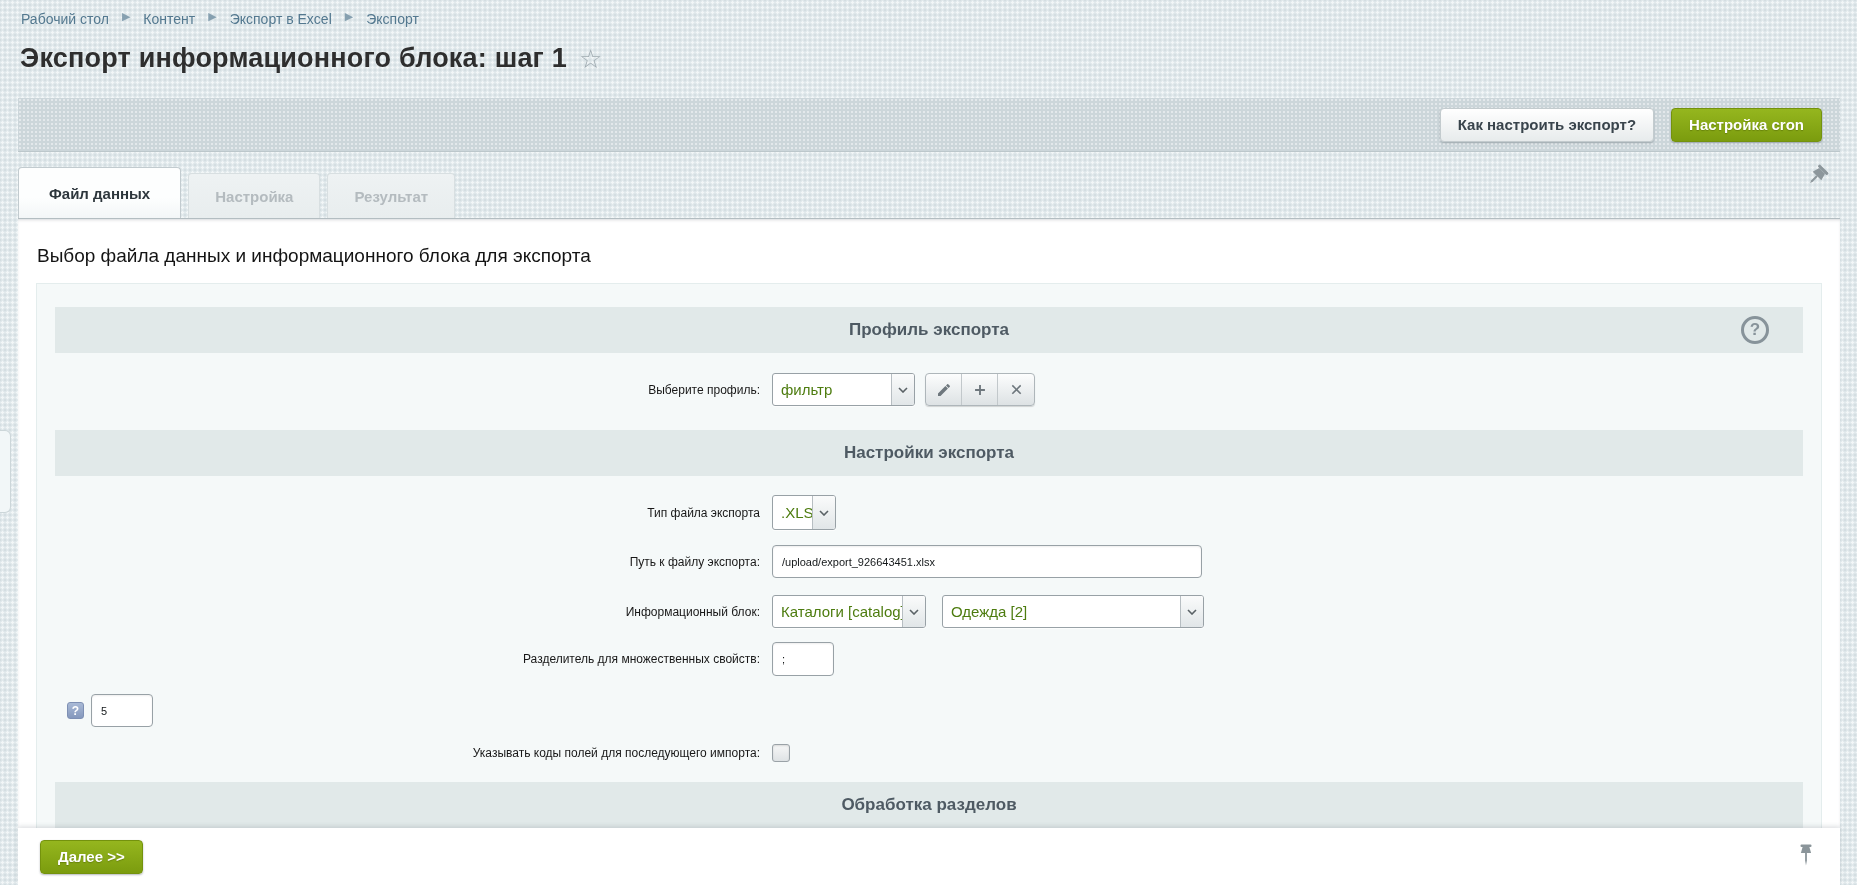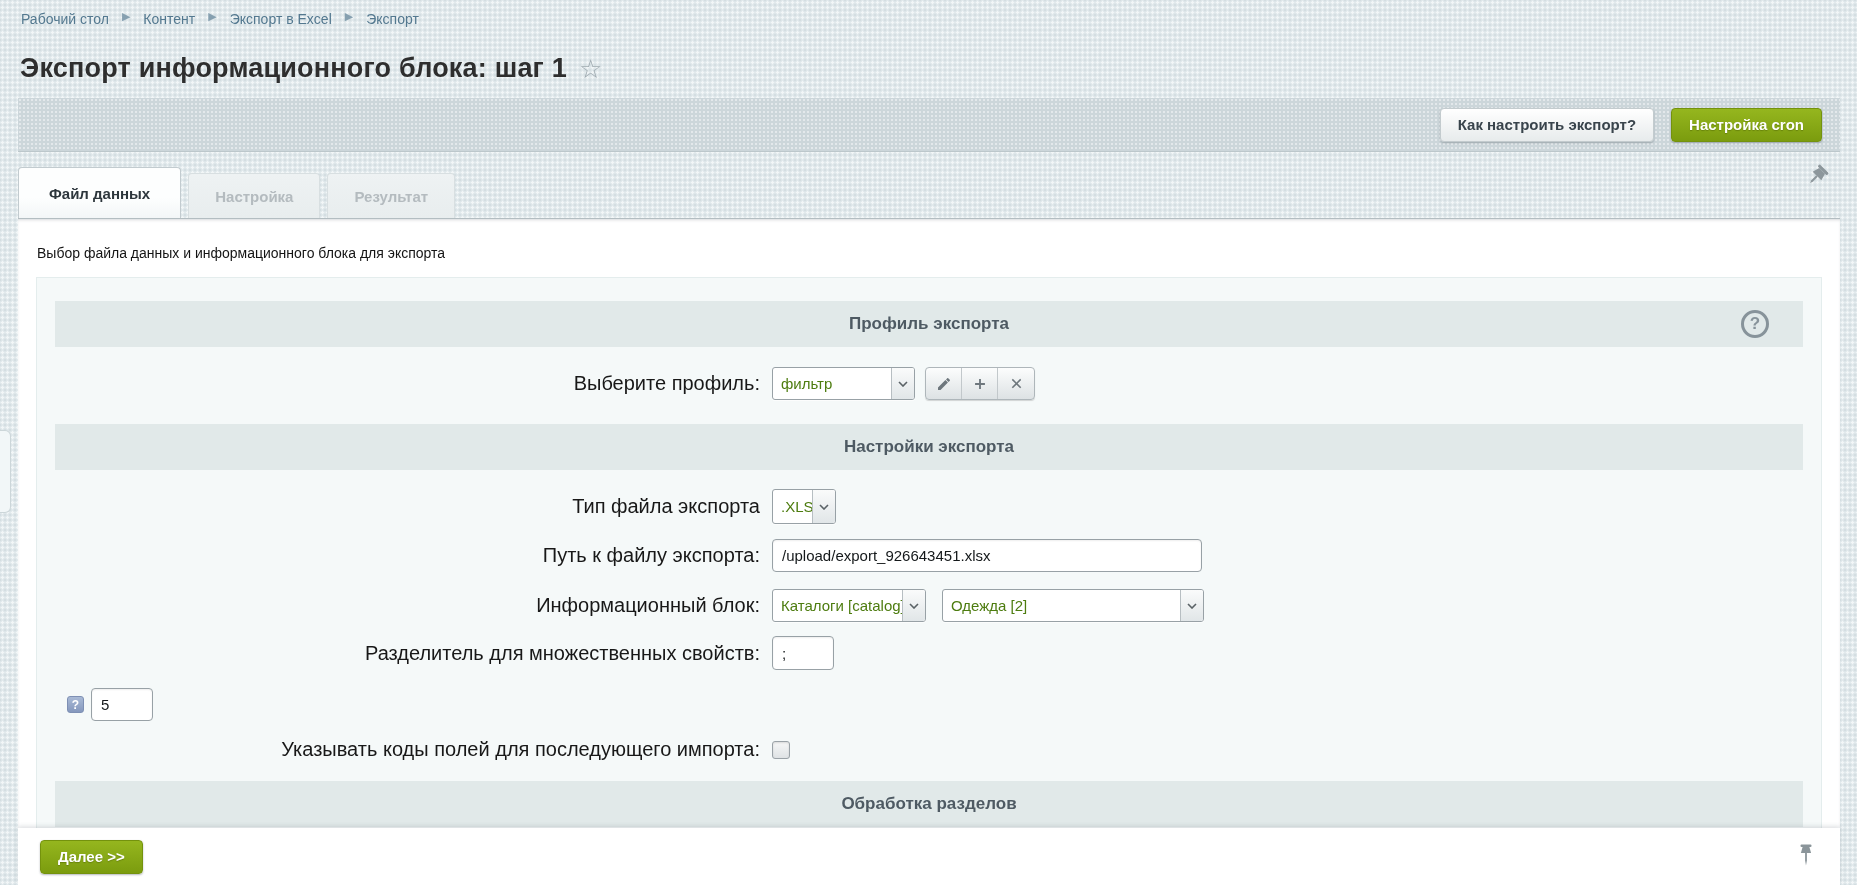--- a/index.html
+++ b/index.html
@@ -12,21 +12,21 @@
                      radial-gradient(rgba(160,176,182,.28) 1px, rgba(0,0,0,0) 1.3px);
     background-size:5px 5px;
     background-position:0 0,2.5px 2.5px;
     color:#1a1a1a;
   }
   
   .breadcrumb { position:absolute; top:11px; left:21px; display:flex; align-items:flex-start; gap:13px; font-size:14px; }
   .breadcrumb a { color:#53788f; text-decoration:none; cursor:pointer; }
   .crumb-sep { color:#86a0b0; font-size:11px; line-height:1; }
   
-  .page-title-row { position:absolute; top:53px; left:20px; display:flex; align-items:center; gap:12px; }
+  .page-title-row { position:absolute; top:43px; left:20px; display:flex; align-items:center; gap:12px; }
   .page-title { font-size:27px; font-weight:bold; color:#2e2e2e; letter-spacing:.2px; }
   .fav-star { font-size:26px; color:#9faab0; line-height:1; cursor:pointer; }
   
   .toolbar {
     position:absolute; top:98px; left:18px; right:17px; height:54px;
     background-color:#ccd6da;
     background-image:radial-gradient(rgba(255,255,255,.45) 1px, rgba(0,0,0,0) 1.3px);
     background-size:4px 4px;
     border-bottom:1px solid #bcc7cb;
     display:flex; align-items:center; justify-content:flex-end; gap:17px; padding:0 18px;
@@ -63,54 +63,54 @@
     border:1px solid #d8dfe1; border-bottom:none; color:#b4bbbf; cursor:default;
   }
   .tabs .pin-top { position:absolute; right:10px; top:-4px; width:26px; height:26px; cursor:pointer; }
   
   .content {
     position:absolute; top:218px; left:18px; right:17px; bottom:0;
     background:#fff; border-top:1px solid #b3bdc1;
     box-shadow:inset 0 2px 3px -1px rgba(90,100,110,.25);
     z-index:1;
   }
-  .content-heading { margin:26px 0 0 19px; font-size:14px; color:#141414; }
+  .content-heading { margin:26px 0 0 19px; font-size:19px; color:#141414; }
   .form-panel {
     margin:16px 18px 16px 18px; height:600px;
     background:#f5f9f9; border:1px solid #e4eded;
     padding:23px 18px 0 18px;
   }
   .section-bar {
     height:46px; background:#e1e9e9; display:flex; align-items:center; justify-content:center;
     position:relative;
   }
   .section-title { font-size:17px; font-weight:bold; color:#4e5a63; }
   .help-circle {
     position:absolute; right:34px; top:50%; transform:translateY(-50%);
     width:28px; height:28px; border:3px solid #87939a; border-radius:50%;
     display:flex; align-items:center; justify-content:center;
     font-size:17px; font-weight:bold; color:#87939a; cursor:pointer; background:transparent;
   }
   .form-row { display:flex; align-items:center; }
-  .form-label { width:705px; text-align:right; font-size:20px; color:#181818; flex:none; }
+  .form-label { width:705px; text-align:right; font-size:12px; color:#181818; flex:none; }
   .ctl-gap { width:12px; flex:none; }
   
   .select {
     display:inline-flex; align-items:stretch; height:33px;
     background:#fff; border:1px solid #98a1a6; border-radius:3px; cursor:pointer;
     box-shadow:0 1px 0 rgba(255,255,255,.7);
   }
   .select-value { display:flex; align-items:center; padding:0 8px; font-size:15px; color:#4d7c0f; flex:1; white-space:nowrap; overflow:hidden; }
   .select-arrow {
     width:23px; flex:none; display:flex; align-items:center; justify-content:center;
     border-left:1px solid #b7bec2; background:linear-gradient(#fafbfb,#e1e6e8); border-radius:0 2px 2px 0;
   }
   .text-input {
     height:33px; border:1px solid #98a1a6; border-radius:4px; background:#fff;
-    font-family:inherit; font-size:15px; color:#14181a; padding:0 9px;
+    font-family:inherit; font-size:11px; color:#14181a; padding:0 9px;
     box-shadow:inset 0 1px 2px rgba(0,0,0,.07);
   }
   
   .btn-group {
     display:inline-flex; height:33px; margin-left:10px;
     border:1px solid #aeb6ba; border-radius:4px; overflow:hidden;
     background:linear-gradient(#fcfdfd,#dde2e4); box-shadow:0 1px 1px rgba(0,0,0,.15);
   }
   .btn-group .icon-btn {
     width:36px; display:flex; align-items:center; justify-content:center;

